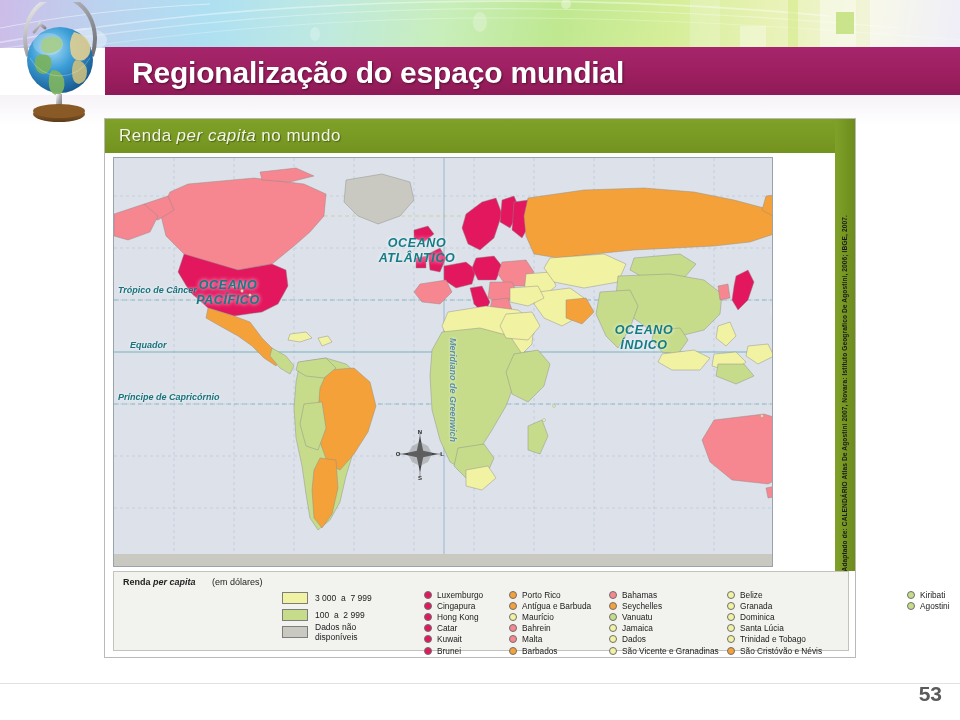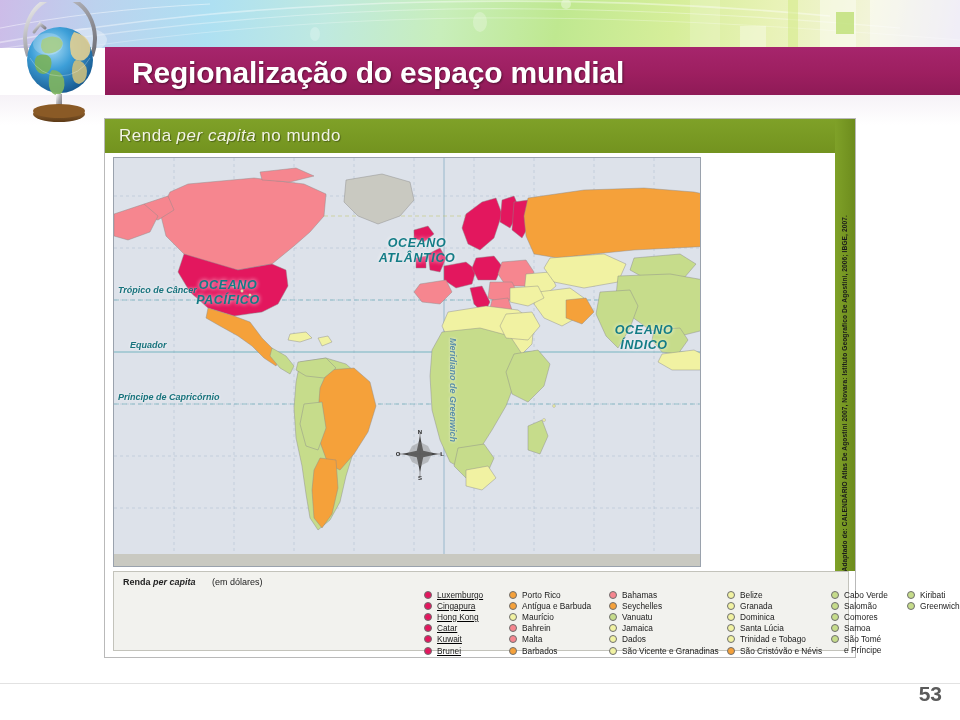--- a/index.html
+++ b/index.html
@@ -89,21 +89,21 @@
     overflow:hidden;
   }
   #source-text span{
     writing-mode:vertical-rl;transform:rotate(180deg);
     font-size:6.6px;color:#1a1a1a;font-weight:bold;letter-spacing:.1px;
     white-space:nowrap;padding-bottom:2px;line-height:18px;
   }
 
   
   #map-canvas{
-    position:absolute;left:8px;top:38px;width:588px;height:410px;
+    position:absolute;left:8px;top:38px;width:660px;height:410px;
     background:#dfe3ea;
     border:1px solid #9aa2ad;
     box-sizing:border-box;
     overflow:hidden;
     padding-left:28px;
   }
   #map-svg{position:absolute;left:0;top:0;}
 
   .map-label{
     position:absolute;color:#0f6e77;font-style:italic;font-weight:bold;
@@ -425,22 +425,37 @@
     </svg>
   </div>
 
   <div id="legend">
     <div id="legend-title">
       <span>Renda</span>
       <span class="ital">per capita</span>
       <span class="norm">(em dólares)</span>
     </div>
 
-
-    <div class="country-col" id="country-col-1" style="left:310px;text-decoration:underline;">
+    <div class="swatch-col" id="swatch-col-2" style="left:168px;">
+        <div class="swatch-row">
+          <div class="swatch" style="background: rgb(241, 242, 162);"></div>
+          <div class="swatch-label">3 000  a  7 999</div>
+        </div>
+        <div class="swatch-row">
+          <div class="swatch" style="background: rgb(198, 220, 139);"></div>
+          <div class="swatch-label">100  a  2 999</div>
+        </div>
+        <div class="swatch-row">
+          <div class="swatch" style="background: rgb(201, 201, 193);"></div>
+          <div class="swatch-label">Dados não
+disponíveis</div>
+        </div>
+      </div>
+
+    <div class="country-col" id="country-col-1" style="left:310px;">
         <div class="country-row">
           <div class="dot" style="background: rgb(227, 23, 94);"></div>
           <div class="country-label">Luxemburgo</div>
         </div>
         <div class="country-row">
           <div class="dot" style="background: rgb(227, 23, 94);"></div>
           <div class="country-label">Cingapura</div>
         </div>
         <div class="country-row">
           <div class="dot" style="background: rgb(227, 23, 94);"></div>
@@ -530,50 +545,27 @@
         </div>
         <div class="country-row">
           <div class="dot" style="background: rgb(241, 242, 162);"></div>
           <div class="country-label">Trinidad e Tobago</div>
         </div>
         <div class="country-row">
           <div class="dot" style="background: rgb(245, 161, 58);"></div>
           <div class="country-label">São Cristóvão e Névis</div>
         </div>
       </div>
-    <div class="country-col" id="country-col-5" style="left:717px;">
-        <div class="country-row">
-          <div class="dot" style="background: rgb(198, 220, 139);"></div>
-          <div class="country-label">Cabo Verde</div>
-        </div>
-        <div class="country-row">
-          <div class="dot" style="background: rgb(198, 220, 139);"></div>
-          <div class="country-label">Salomão</div>
-        </div>
-        <div class="country-row">
-          <div class="dot" style="background: rgb(198, 220, 139);"></div>
-          <div class="country-label">Comores</div>
-        </div>
-        <div class="country-row">
-          <div class="dot" style="background: rgb(198, 220, 139);"></div>
-          <div class="country-label">Samoa</div>
-        </div>
-        <div class="country-row">
-          <div class="dot" style="background: rgb(198, 220, 139);"></div>
-          <div class="country-label">São Tomé</div>
-        </div>
-        <div class="country-cont">e Príncipe</div>
-      </div>
     <div class="country-col" id="country-col-6" style="left:793px;">
         <div class="country-row">
           <div class="dot" style="background: rgb(198, 220, 139);"></div>
           <div class="country-label">Kiribati</div>
         </div>
         <div class="country-row">
           <div class="dot" style="background: rgb(198, 220, 139);"></div>
-          <div class="country-label">Greenwich</div>
+          <div class="country-label">Agostini</div>
         </div>
       </div>
   </div>
 </div>
 
 <div id="bottom-rule"></div>
 <div id="page-number">53</div>
 
 </body></html>

